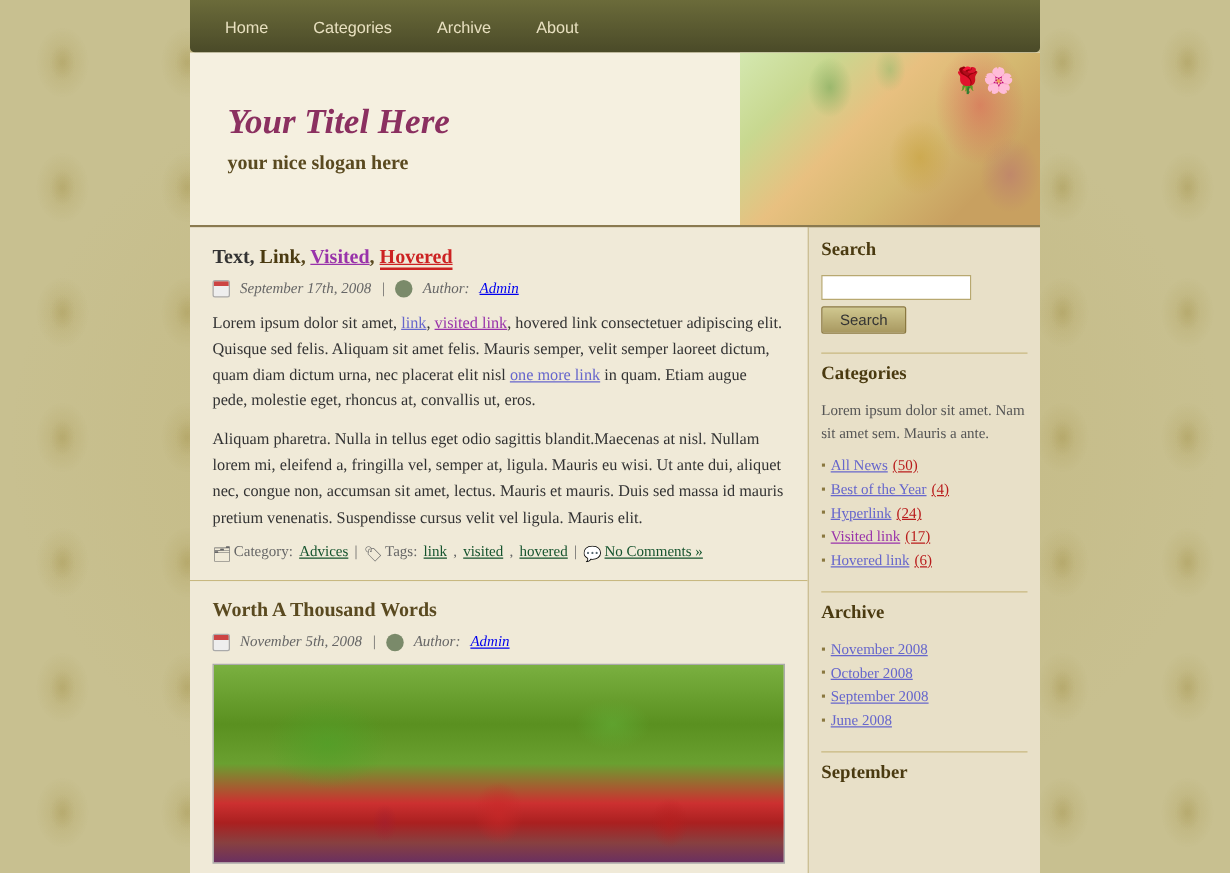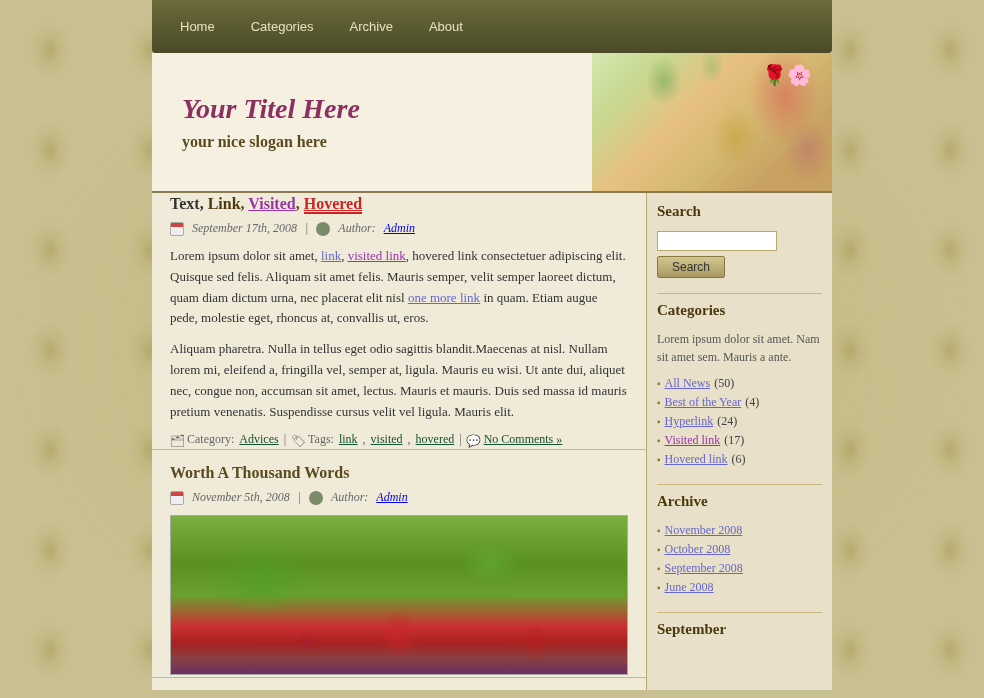--- a/index.html
+++ b/index.html
@@ -26,21 +26,21 @@
 
     .page-wrapper {
       width: 680px;
       margin: 0 auto;
       position: relative;
     }
 
     
     .nav-bar {
       background: linear-gradient(to bottom, #6b6b3a, #4a4a28);
-      height: 53px;
+      height: 42px;
       display: flex;
       align-items: center;
       padding: 16px 10px;
       border-radius: 0 0 4px 4px;
     }
     .nav-bar a {
       color: #e8e0c0;
       text-decoration: none;
       padding: 0 18px;
       font-size: 13px;
@@ -113,23 +113,23 @@
     .content {
       flex: 1;
       background: #f0ead8;
       padding: 0;
       border-right: 1px solid #b8a870;
     }
 
     
     .post {
       background: #f0ead8;
-      padding: 2px 18px;
+      padding: 15px 18px;
       border-bottom: 1px solid #c8b880;
-      margin-bottom: 12px;
+      margin-bottom: 0;
     }
     .post-title {
       font-size: 16px;
       color: #5a4a20;
       margin-bottom: 8px;
       font-family: Georgia, serif;
     }
     .post-title a { color: #4a3a10; text-decoration: none; }
     .post-title-text { color: #333; }
     .post-title-link { color: #6666cc; text-decoration: underline; }
@@ -240,21 +240,21 @@
       align-items: center;
       gap: 4px;
     }
     .sidebar-list li::before {
       content: '▪';
       color: #8a7840;
       font-size: 10px;
     }
     .sidebar-list a { color: #6666cc; text-decoration: underline; font-size: 12px; }
     .sidebar-list a.visited { color: #9933aa; }
-    .sidebar-list .count { color: #404040; }
+    .sidebar-list .count { color: #b91c1c; text-decoration: underline; }
     .section-divider {
       border: none;
       border-top: 1px solid #c8b880;
       margin: 8px 0;
     }
 
     
     .post-image {
       width: 100%;
       height: 160px;

